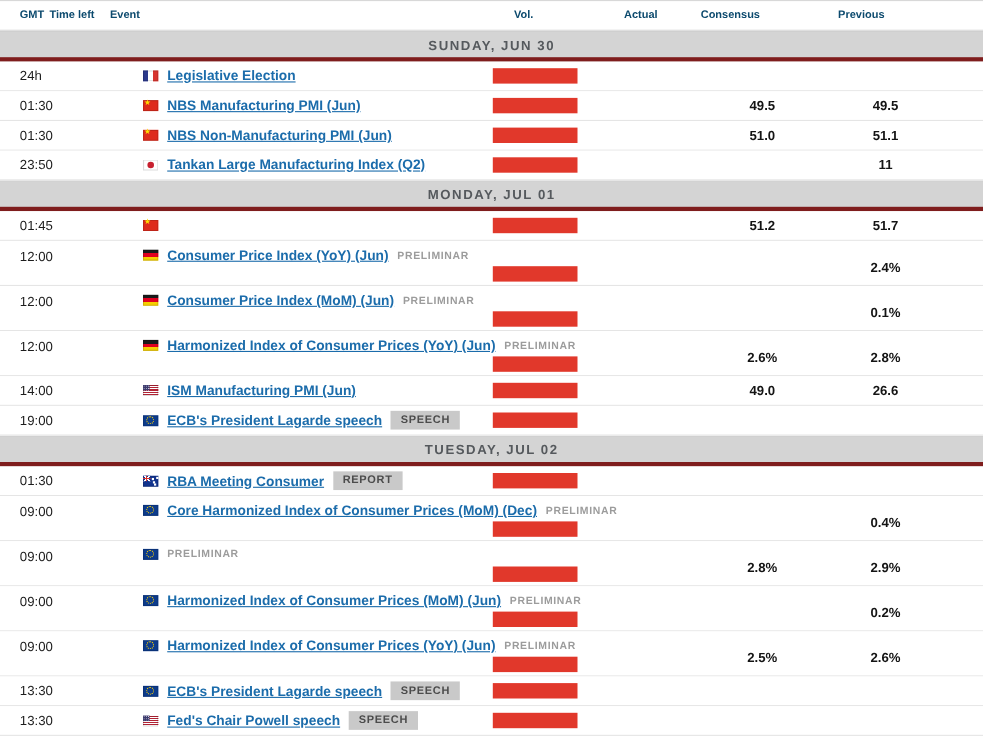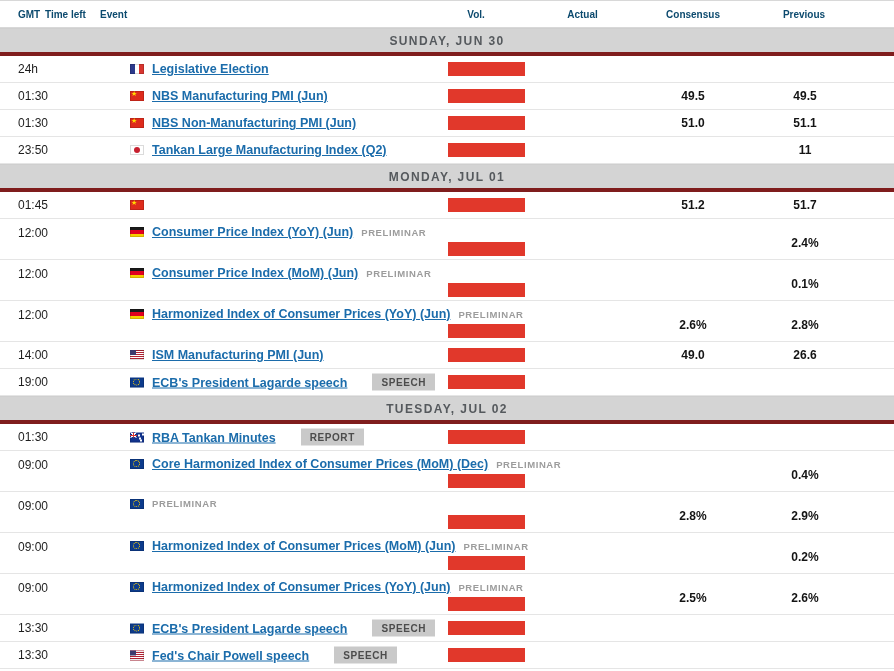--- a/index.html
+++ b/index.html
@@ -16,22 +16,22 @@
   }
   .cal-header span {
     position:absolute; top:50%; transform:translateY(-50%);
     font-size:10px; font-weight:bold; color:#0c4a6e; white-space:nowrap;
   }
   .h-gmt      { left:18px; }
   .h-timeleft { left:45px; }
   .h-event    { left:100px; }
   .h-vol      { left:436px;  width:80px;  text-align:center; }
   .h-actual   { left:528px; width:109px; text-align:center; }
-  .h-cons     { left:637px; width:112px; text-align:center; }
-  .h-prev     { left:748px; width:112px; text-align:center; }
+  .h-cons     { left:637px; width:112px; text-align:left; }
+  .h-prev     { left:727px; width:112px; text-align:center; }
 
   
   .day-band {
     height:28px; box-sizing:border-box; background:var(--band-bg,#d4d4d4);
     border-top:1px solid #cfcfcf; border-bottom:4px solid #7f1d1d;
     display:flex; align-items:center; justify-content:center;
     font-size:12px; font-weight:bold; color:#55595d; letter-spacing:1.4px;
   }
 
   
@@ -62,21 +62,21 @@
   .row.tall .c-actual, .row.tall .c-cons, .row.tall .c-prev
             { align-items:flex-end; padding-bottom:9px; }
 
   .event-link {
     color:var(--link-blue,#1b6cab); font-size:12.5px; font-weight:bold;
     text-decoration:underline; margin-left:8px; cursor:pointer;
   }
   .badge {
     background:var(--badge-bg,#c9c9c9); color:#4c4c4c;
     font-size:10px; font-weight:bold; letter-spacing:0.6px;
-    padding:3px 9px; margin-left:25px;
+    padding:3px 9px; margin-left:8px;
   }
   .modifier {
     color:#9c9c9c; font-size:9.5px; font-weight:bold;
     letter-spacing:0.6px; margin-left:8px;
   }
   .vol-bar { width:77px; height:14px; background:var(--bar-red,#e1382b); }
 
   
   .flag {
     width:14px; height:10px; flex:0 0 14px; position:relative;
@@ -287,21 +287,21 @@
     <div class="cell c-actual"></div>
     <div class="cell c-cons"></div>
     <div class="cell c-prev"></div>
   </div>
       <div class="day-band">TUESDAY, JUL 02</div>
       <div class="row">
     <div class="cell c-gmt">01:30</div>
     <div class="cell c-event">
       <span class="event-line">
         <span class="flag flag-au"></span>
-        <a class="event-link">RBA Tankan Minutes</a>
+        <a class="event-link">RBA Meeting Consumer</a>
         <span class="badge">REPORT</span>
 
       </span>
     </div>
     <div class="cell c-vol">
       <div class="vol-bar"></div>
     </div>
     <div class="cell c-actual"></div>
     <div class="cell c-cons"></div>
     <div class="cell c-prev"></div>

